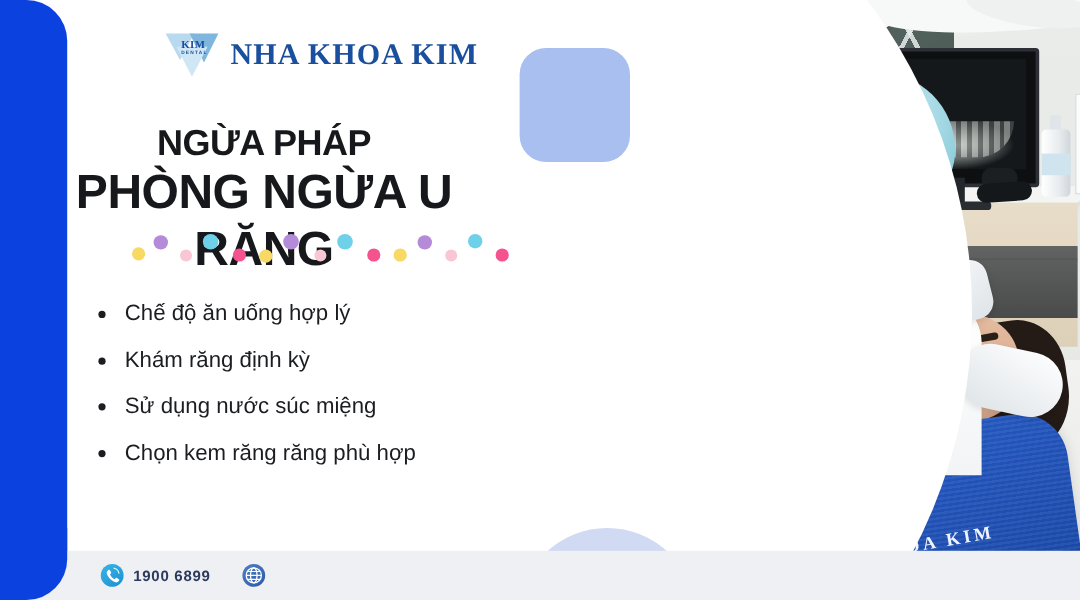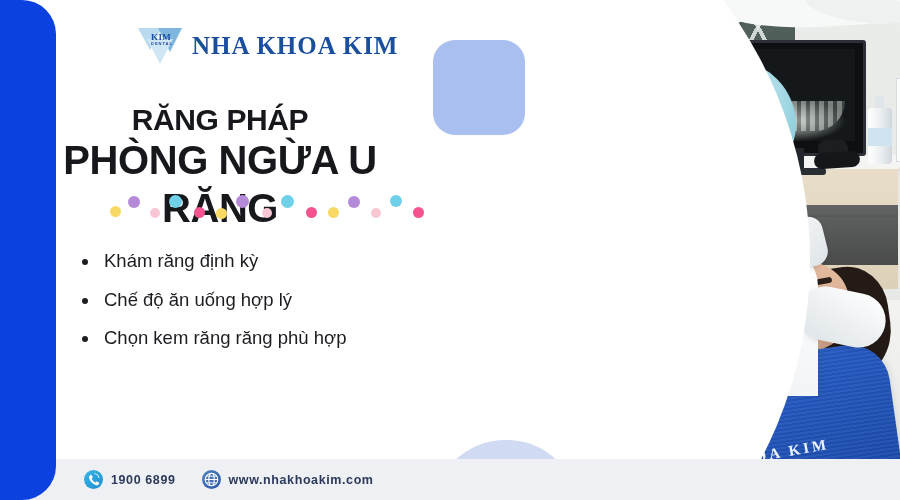--- a/index.html
+++ b/index.html
@@ -395,21 +395,21 @@
         <span class="p1"></span>
           <span class="p2"></span>
           <span class="p3"></span>
         <span class="kim">KIM</span>
         <span class="dental">DENTAL</span>
       </span>
       <span class="brand" style="color: rgb(26, 79, 158);">NHA KHOA KIM</span>
     </div>
 
     <div class="headline">
-      <div class="l1">RĂNG PHÁP</div>
+      <div class="l1">NGỪA PHÁP</div>
       <div class="l2">PHÒNG NGỪA U RĂNG</div>
     </div>
 
     <div class="dots">
         <span style="left: 0px; top: 14px; width: 11px; height: 11px; background: rgb(247, 217, 100);"></span>
         <span style="left: 18px; top: 4px; width: 12px; height: 12px; background: rgb(181, 138, 216);"></span>
         <span style="left: 40px; top: 16px; width: 10px; height: 10px; background: rgb(249, 198, 212);"></span>
         <span style="left: 59px; top: 3px; width: 13px; height: 13px; background: rgb(111, 208, 234);"></span>
         <span style="left: 84px; top: 15px; width: 11px; height: 11px; background: rgb(245, 83, 143);"></span>
         <span style="left: 106px; top: 16px; width: 11px; height: 11px; background: rgb(247, 217, 100);"></span>
@@ -418,22 +418,23 @@
         <span style="left: 171px; top: 3px; width: 13px; height: 13px; background: rgb(111, 208, 234);"></span>
         <span style="left: 196px; top: 15px; width: 11px; height: 11px; background: rgb(245, 83, 143);"></span>
         <span style="left: 218px; top: 15px; width: 11px; height: 11px; background: rgb(247, 217, 100);"></span>
         <span style="left: 238px; top: 4px; width: 12px; height: 12px; background: rgb(181, 138, 216);"></span>
         <span style="left: 261px; top: 16px; width: 10px; height: 10px; background: rgb(249, 198, 212);"></span>
         <span style="left: 280px; top: 3px; width: 12px; height: 12px; background: rgb(111, 208, 234);"></span>
         <span style="left: 303px; top: 15px; width: 11px; height: 11px; background: rgb(245, 83, 143);"></span>
       </div>
 
     <ul class="bullets">
+        <li>Chế độ ăn uống hợp lý</li>
         <li>Khám răng định kỳ</li>
-        <li>Chế độ ăn uống hợp lý</li>
+        <li>Sử dụng nước súc miệng</li>
         <li>Chọn kem răng răng phù hợp</li>
       </ul>
   </div>
 
   <div class="footer" style="background: rgb(239, 240, 243);">
     <div class="footer-inner">
       <div class="fitem">
         <span class="ico ico-phone">
           <svg width="19" height="19" viewBox="0 0 19 19">
             <path d="M6.2 5.1c.4-.4 1-.4 1.3.1l1 1.5c.3.4.2.9-.1 1.2l-.6.6c-.1.1-.1.3 0 .5.3.7.8 1.4 1.4 2s1.3 1.1 2 1.4c.2.1.4.1.5 0l.6-.6c.3-.3.8-.4 1.2-.1l1.5 1c.5.3.5 1 .1 1.3l-.8.8c-.5.5-1.3.7-2 .5-1.6-.5-3.2-1.5-4.5-2.8s-2.3-2.9-2.8-4.5c-.2-.7 0-1.5.5-2l.7-.9z" fill="#ffffff"></path>
@@ -445,20 +446,19 @@
       <div class="fitem">
         <span class="ico ico-globe">
           <svg width="19" height="19" viewBox="0 0 19 19">
             <circle cx="9.5" cy="9.5" r="6.3" fill="none" stroke="#ffffff" stroke-width="1.1"></circle>
             <ellipse cx="9.5" cy="9.5" rx="2.7" ry="6.3" fill="none" stroke="#ffffff" stroke-width="1.1"></ellipse>
             <line x1="3.2" y1="9.5" x2="15.8" y2="9.5" stroke="#ffffff" stroke-width="1.1"></line>
             <line x1="4.3" y1="6.2" x2="14.7" y2="6.2" stroke="#ffffff" stroke-width=".9"></line>
             <line x1="4.3" y1="12.8" x2="14.7" y2="12.8" stroke="#ffffff" stroke-width=".9"></line>
           </svg>
         </span>
-        <span class="txt" style="color: rgb(43, 58, 92);">www.nhakhoakim.com</span>
       </div>
     </div>
   </div>
 
   <div class="blue-rail-foot" style="background: rgb(11, 65, 222);"></div>
 
 </div>
 
 </body></html>

